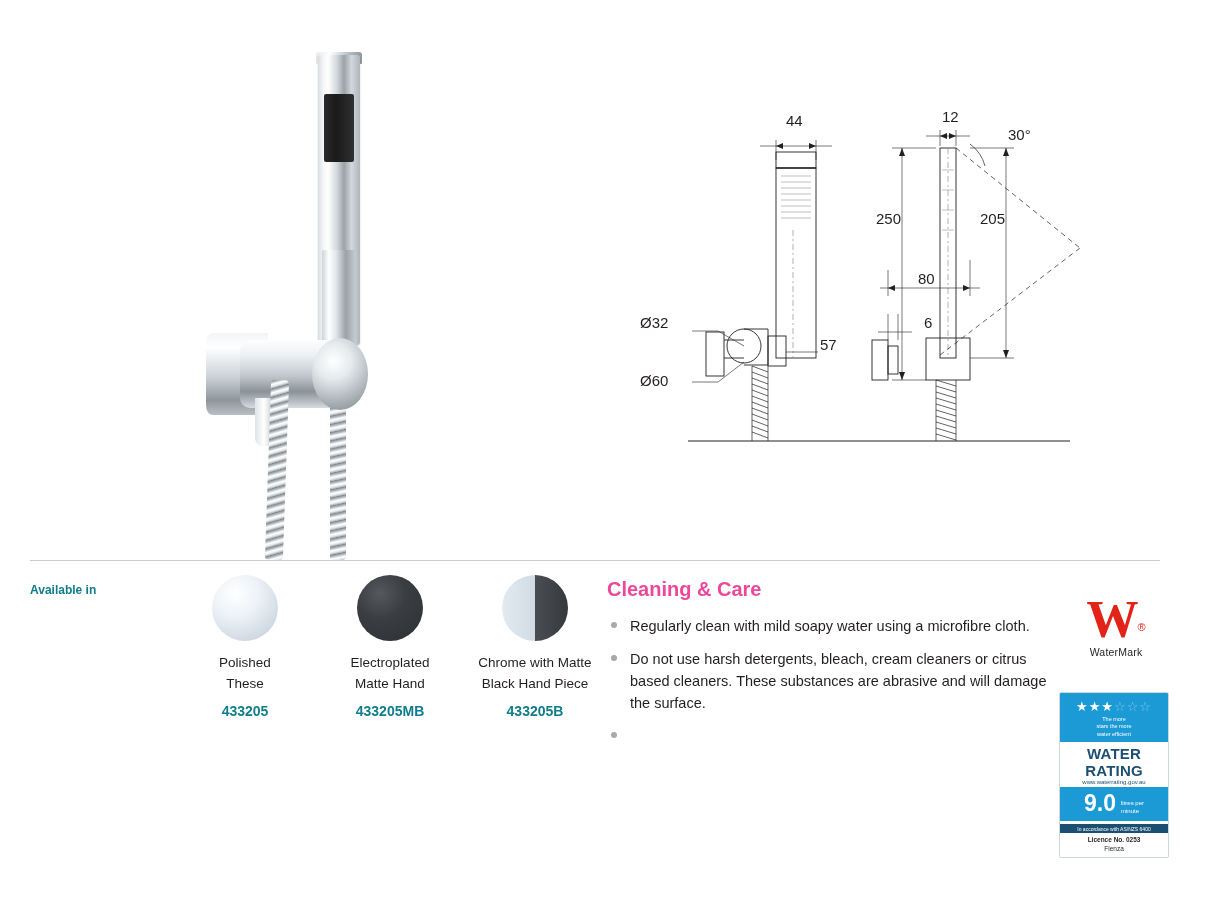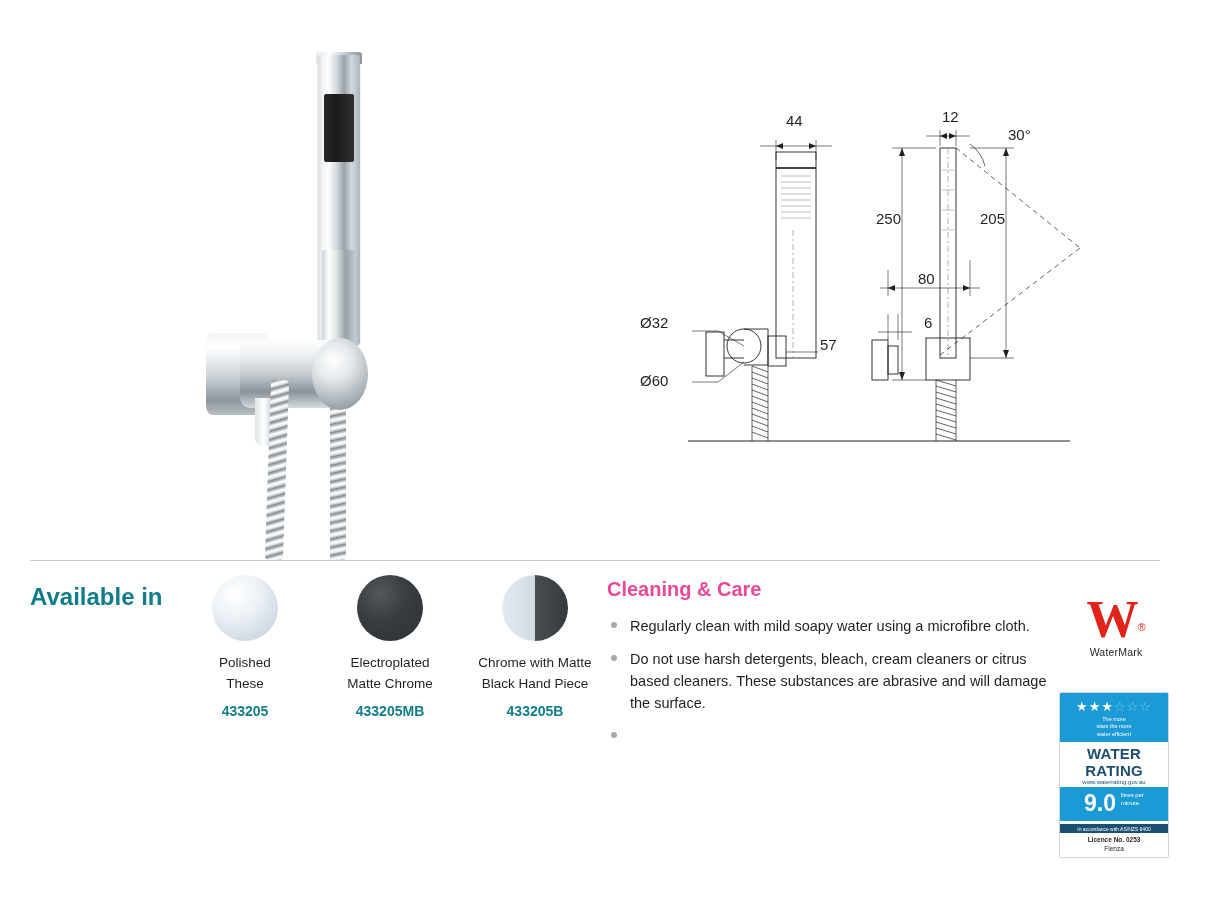--- a/index.html
+++ b/index.html
@@ -136,21 +136,21 @@
     background: #c9ccce;
   }
 
   
   #available-in {
     position: absolute;
     left: 30px; top: 575px;
     width: 560px;
   }
   #available-title {
-    font-size: 24px;
+    font-size: 12px;
     color: #0f7d8c;
     font-weight: bold;
     position: absolute;
     left: 0; top: 8px;
   }
   .finish {
     position: absolute;
     width: 150px;
     text-align: center;
   }
@@ -275,21 +275,21 @@
     color: #1b4f72;
     letter-spacing: 0.2px;
   }
   .wr-url {
     font-size: 6px;
     color: #1b4f72;
   }
   .wr-number-row {
     background: #1b9ad6;
     display: flex;
-    align-items: flex-start;
+    align-items: flex-end;
     justify-content: center;
     gap: 5px;
     padding: 5px 0 6px 0;
   }
   .wr-number {
     font-size: 23px;
     font-weight: bold;
     color: #ffffff;
     line-height: 1;
   }
@@ -460,21 +460,21 @@
   <div class="finish" style="left:140px; top:0px;text-align:center;">
     <div class="swatch swatch-chrome"></div>
     <div class="finish-name">Polished</div>
     <div class="finish-name">These</div>
     <div class="finish-code">433205</div>
   </div>
 
   <div class="finish" style="left:285px; top:0px;">
     <div class="swatch swatch-black"></div>
     <div class="finish-name">Electroplated</div>
-    <div class="finish-name">Matte Chrome</div>
+    <div class="finish-name">Matte Hand</div>
     <div class="finish-code">433205MB</div>
   </div>
 
   <div class="finish" style="left:430px; top:0px;">
     <div class="swatch swatch-split"></div>
     <div class="finish-name">Chrome with Matte</div>
     <div class="finish-name">Black Hand Piece</div>
     <div class="finish-code">433205B</div>
   </div>
 </div>

